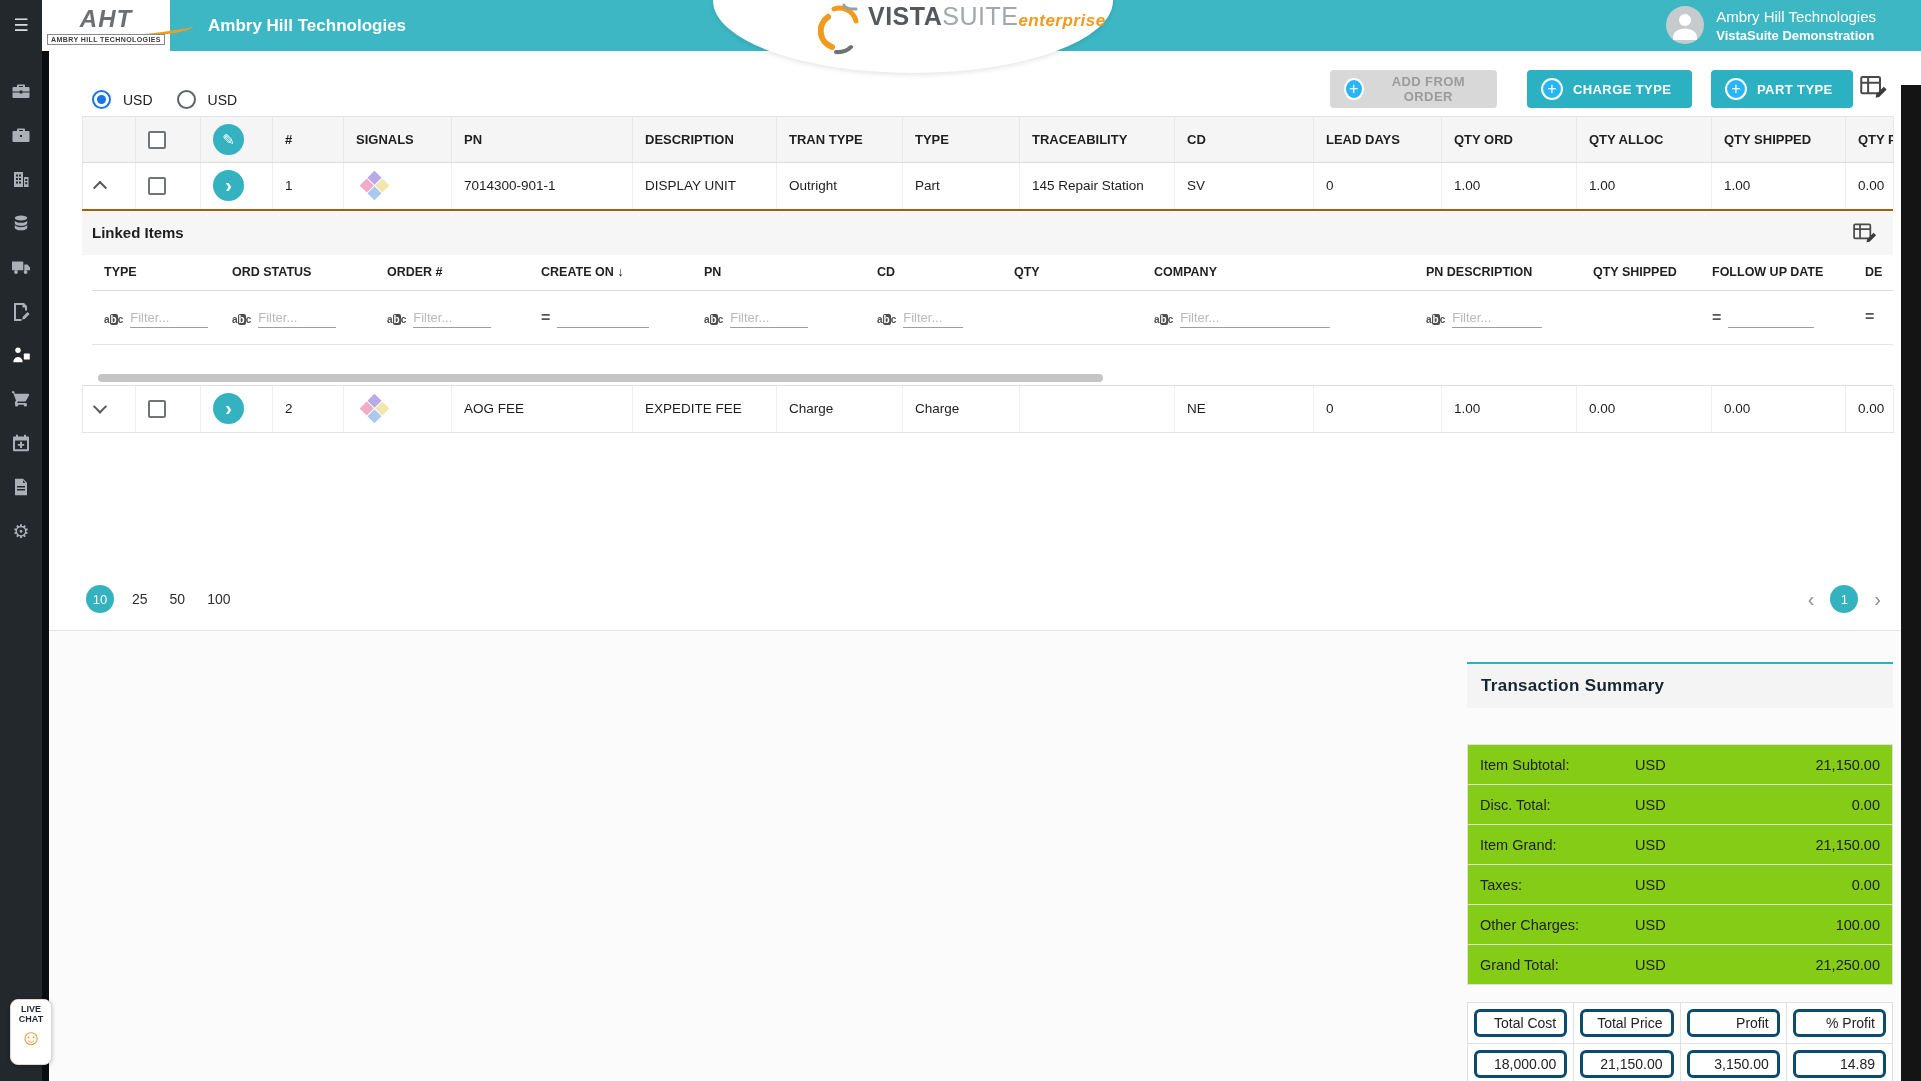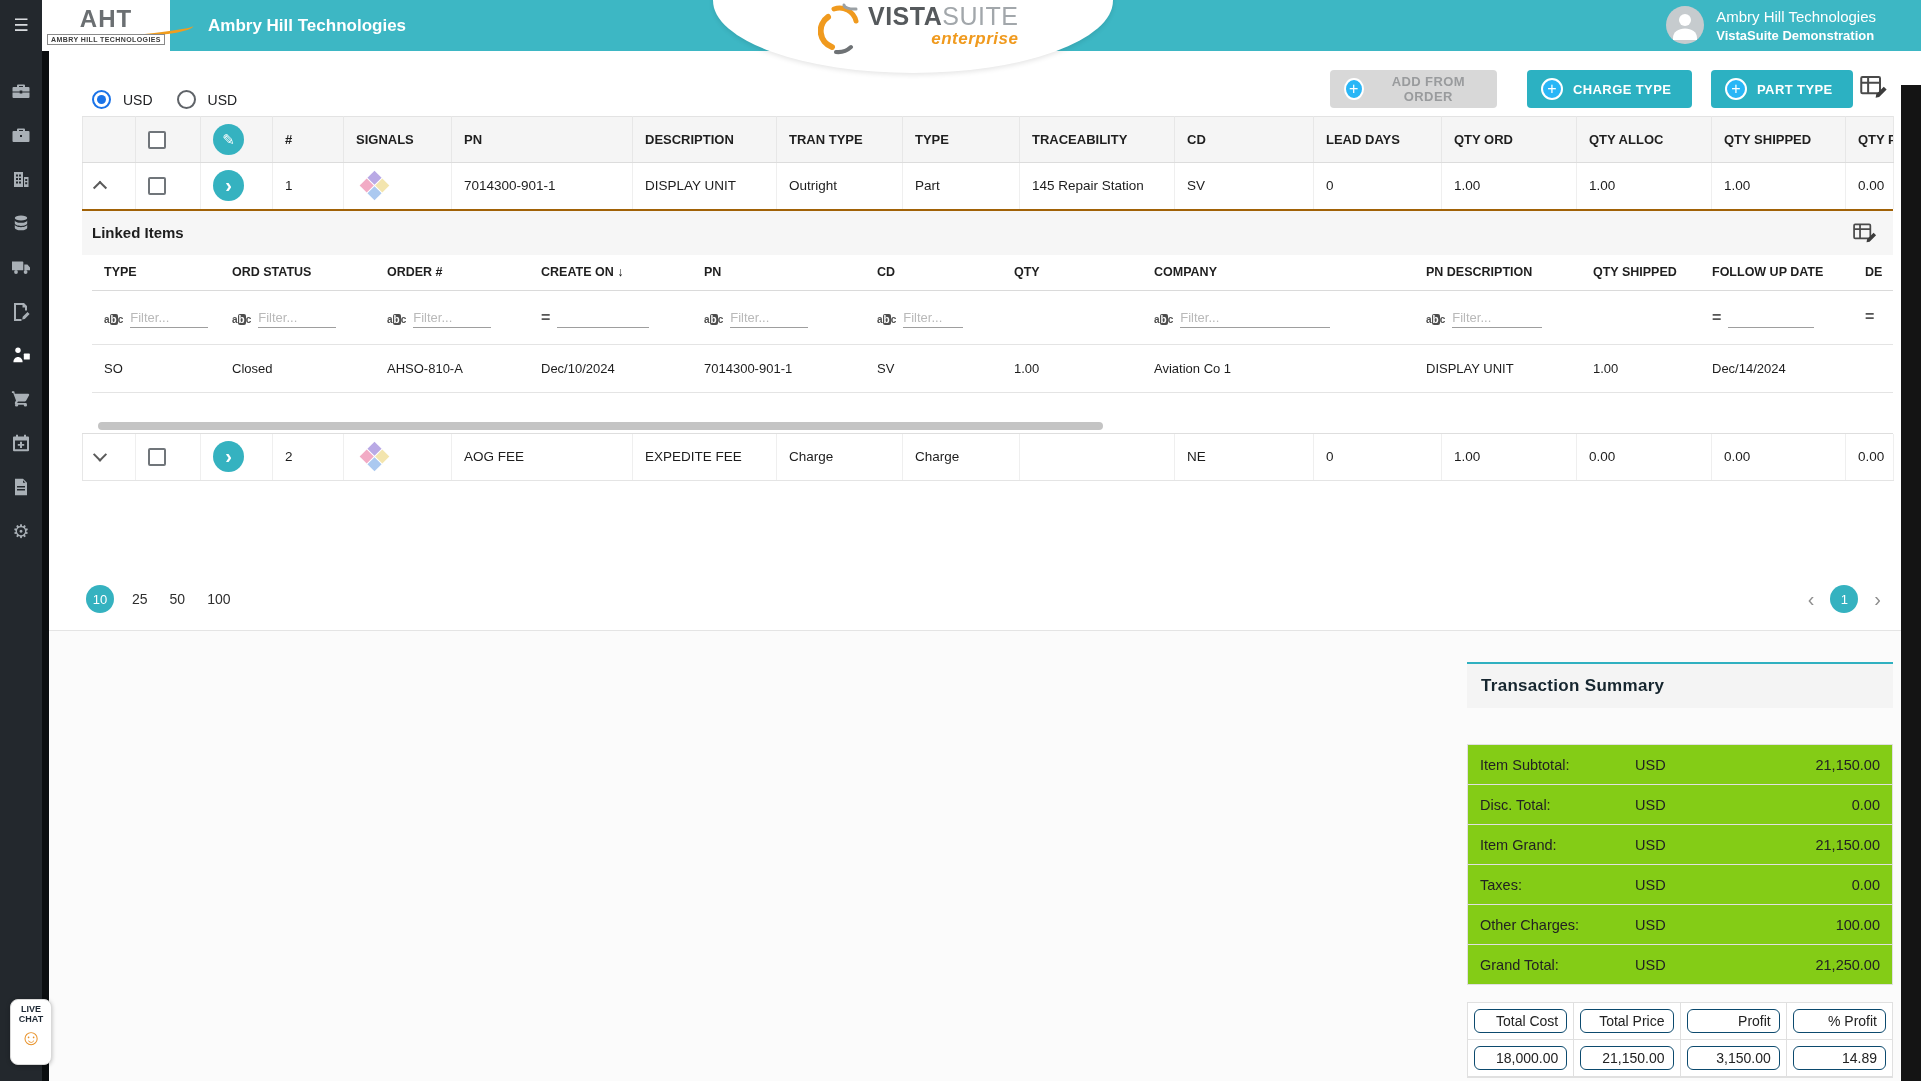--- a/index.html
+++ b/index.html
@@ -11,28 +11,28 @@
   .sidebar-shadow { position:absolute; left:42px; top:0; width:7px; height:1081px; background:#0b0e10; z-index:29; }
   .hamburger { width:42px; height:51px; display:flex; align-items:center; justify-content:center; color:#d8dbde; font-size:17px; cursor:pointer; }
   .nav-item { width:42px; height:44px; display:flex; align-items:center; justify-content:center; cursor:pointer; }
   .nav-item svg { width:20px; height:20px; fill:#a9b0b6; }
   .nav-item.active svg { fill:#ffffff; }
   .gear-glyph { font-size:19px; color:#a9b0b6; line-height:1; }
 
   
   .topbar { position:absolute; left:42px; top:0; width:1879px; height:51px; background:#3db7c4; z-index:10; }
   .logo-box { position:absolute; left:0; top:0; width:128px; height:51px; background:#fff; z-index:12; display:flex; flex-direction:column; align-items:center; justify-content:center; }
-  .logo-acronym { font-weight:800; font-size:24px; color:#6b6f72; letter-spacing:1px; line-height:1; }
+  .logo-acronym { font-weight:800; font-size:24px; color:#6b6f72; letter-spacing:1px; line-height:1; font-style:italic; }
   .logo-acronym::first-letter { color:#f09d1e; }
   .logo-swoosh { position:absolute; left:14px; top:20px; width:100px; height:10px; border-bottom:3px solid #f09d1e; border-radius:0 0 60%/9px 60%; transform:rotate(-6deg); }
   .logo-brandname { font-size:7px; font-weight:700; color:#3a3a3a; border:1px solid #8a8a8a; padding:1px 3px; margin-top:3px; letter-spacing:.4px; background:#fff; z-index:2; }
   .app-title { position:absolute; left:208px; top:0; height:51px; display:flex; align-items:center; color:#fff; font-size:17px; font-weight:700; z-index:13; }
   .blob { position:absolute; left:713px; top:-72px; width:400px; height:145px; background:#fff; border-radius:50%; z-index:11; box-shadow:0 2px 5px rgba(0,0,0,.10); }
   .vs-logo { position:absolute; left:818px; top:3px; z-index:12; display:flex; align-items:flex-start; gap:4px; }
-  .vs-text { display:flex; flex-direction:column; align-items:flex-end; }
+  .vs-text { display:flex; flex-direction:row; align-items:flex-end; }
   .vs-line1 { font-size:25px; line-height:1.1; letter-spacing:.5px; }
   .vs-part1 { font-weight:800; color:#55595c; }
   .vs-part2 { font-weight:400; color:#a2a7ab; }
   .vs-tagline { font-size:17px; font-weight:800; font-style:italic; color:#f09a1e; margin-top:-2px; letter-spacing:.5px; }
   .user-chip { position:absolute; right:45px; top:6px; display:flex; align-items:center; gap:12px; z-index:13; }
   .avatar { width:38px; height:38px; border-radius:50%; background:#c6cbce; display:flex; align-items:center; justify-content:center; cursor:pointer; }
   .avatar svg { width:38px; height:38px; fill:#ffffff; }
   .user-lines { color:#fff; }
   .user-line1 { font-size:15px; }
   .user-line2 { font-size:13px; font-weight:700; margin-top:3px; }
@@ -109,21 +109,21 @@
   .tsum-row { display:flex; align-items:center; height:40px; border-bottom:1px solid #e0e0e0; padding:0 12px; font-size:14.5px; color:#222; }
   .tsum-label { width:155px; }
   .tsum-cur { width:90px; }
   .tsum-val { flex:1; text-align:right; }
 
   
   .ptable { position:absolute; left:1467px; top:1002px; width:426px; z-index:5; background:#fff; border:1px solid #e0e0e0; }
   .ptable .prow { display:flex; }
   .ptable .pcell { flex:1; border-right:1px solid #e0e0e0; border-bottom:1px solid #e0e0e0; padding:6px; }
   .ptable .pcell:last-child { border-right:none; }
-  .pchip { border:1px solid #0c4a6e; border-radius:6px; padding:3px 8px; font-size:14px; color:#222; text-align:right; background:#fff; white-space:nowrap; overflow:hidden; }
+  .pchip { border:3px solid #0c4a6e; border-radius:6px; padding:3px 8px; font-size:14px; color:#222; text-align:right; background:#fff; white-space:nowrap; overflow:hidden; }
 
   
   .livechat { position:absolute; left:10px; top:999px; width:42px; height:66px; background:#fff; border:1px solid #d9d9d9; border-radius:8px; z-index:40; display:flex; flex-direction:column; align-items:center; padding-top:4px; cursor:pointer; box-shadow:0 1px 4px rgba(0,0,0,.25); }
   .lc-line { font-size:9px; font-weight:800; color:#1c2733; line-height:1.15; }
   .lc-face { font-size:22px; color:#e8922a; line-height:1; margin-top:2px; }
 
   .grid-edit-ico { display:inline-block; }
 </style>
 </head>
 <body>
@@ -443,34 +443,20 @@
                   </div>
                 </td>
               <td>
                   <div class="filter-box">
                     <span class="eq-ico">=</span>
                   </div>
                 </td>
             </tr>
           </thead>
           <tbody>
-            <tr class="data-row">
-              <td>SO</td>
-              <td>Closed</td>
-              <td>AHSO-810-A</td>
-              <td>Dec/10/2024</td>
-              <td>7014300-901-1</td>
-              <td>SV</td>
-              <td>1.00</td>
-              <td>Aviation Co 1</td>
-              <td>DISPLAY UNIT</td>
-              <td>1.00</td>
-              <td>Dec/14/2024</td>
-              <td></td>
-            </tr>
           </tbody>
         </table>
         <div class="lp-emptyrow"></div>
         <div class="hscroll">
             <div class="thumb"></div>
           </div>
       </div>
     </div>
 
     <table class="mt">

